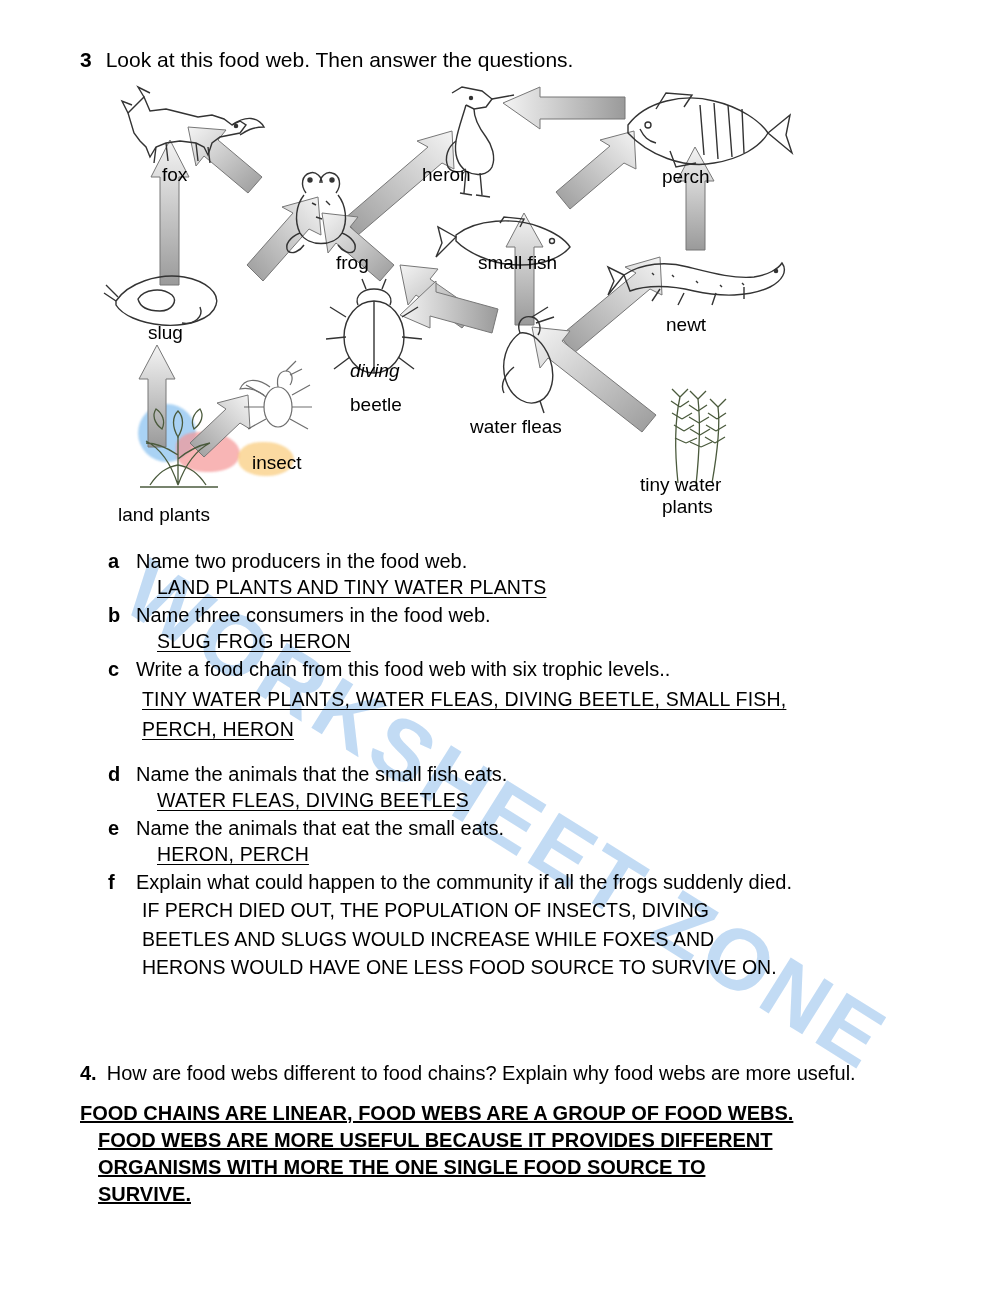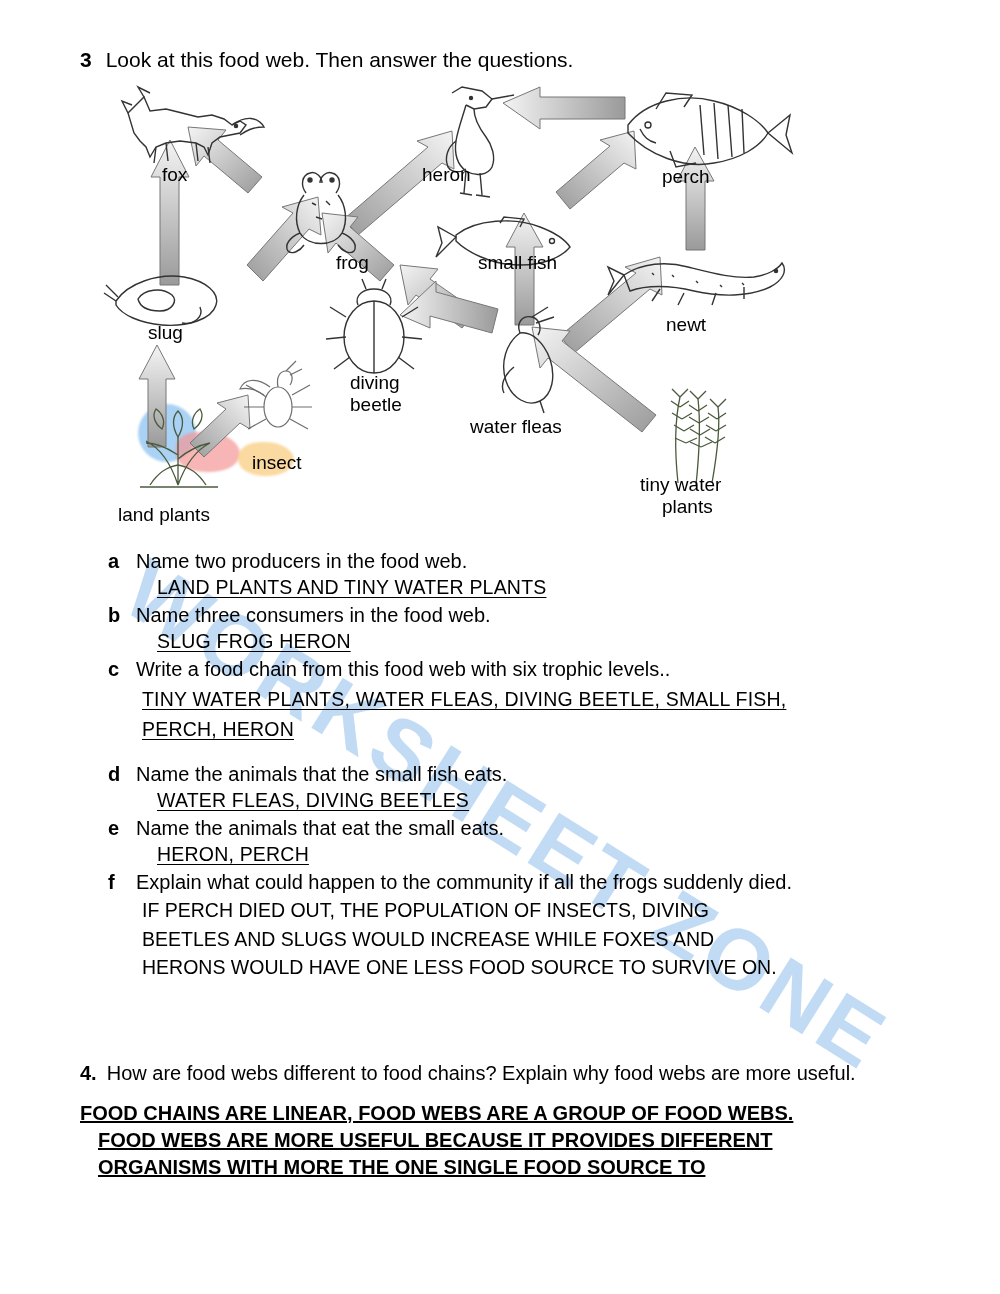--- a/index.html
+++ b/index.html
@@ -394,21 +394,21 @@
   </svg>
 
   
   <div class="fw-label" style="left:62px; top:80px;">fox</div>
   <div class="fw-label" style="left:322px; top:80px;">heron</div>
   <div class="fw-label" style="left:562px; top:82px;">perch</div>
   <div class="fw-label" style="left:204px; top:168px;margin-left:32px;">frog</div>
   <div class="fw-label" style="left:378px; top:168px;text-align:right;">small fish</div>
   <div class="fw-label" style="left:566px; top:230px;">newt</div>
   <div class="fw-label" style="left:48px; top:238px;">slug</div>
-  <div class="fw-label" style="left:250px; top:288px;">diving</div>
+  <div class="fw-label" style="left:250px; top:276px;font-style:italic;">diving</div>
   <div class="fw-label" style="left:250px; top:310px;">beetle</div>
   <div class="fw-label" style="left:370px; top:332px;">water fleas</div>
   <div class="fw-label" style="left:152px; top:368px;">insect</div>
   <div class="fw-label" style="left:18px; top:420px;">land plants</div>
   <div class="fw-label" style="left:540px; top:390px;">tiny water</div>
   <div class="fw-label" style="left:562px; top:412px;">plants</div>
 </div>
 
 <div class="qlist">
 
@@ -461,14 +461,15 @@
     <span class="num">4.</span>
     <span>
       <span>How are food webs different to food chains?  Explain why food webs are more</span>
       <span>useful.</span>
     </span>
   </div>
   <div class="q4-answer">
     <span class="first">FOOD CHAINS ARE LINEAR, FOOD WEBS ARE A GROUP OF FOOD WEBS.</span>
     <span class="ind">FOOD WEBS ARE MORE USEFUL BECAUSE IT PROVIDES DIFFERENT</span>
     <span class="ind">ORGANISMS WITH MORE THE ONE SINGLE FOOD SOURCE TO</span>
+    <span class="ind">SURVIVE.</span>
   </div>
 </div>
 
 </body></html>

